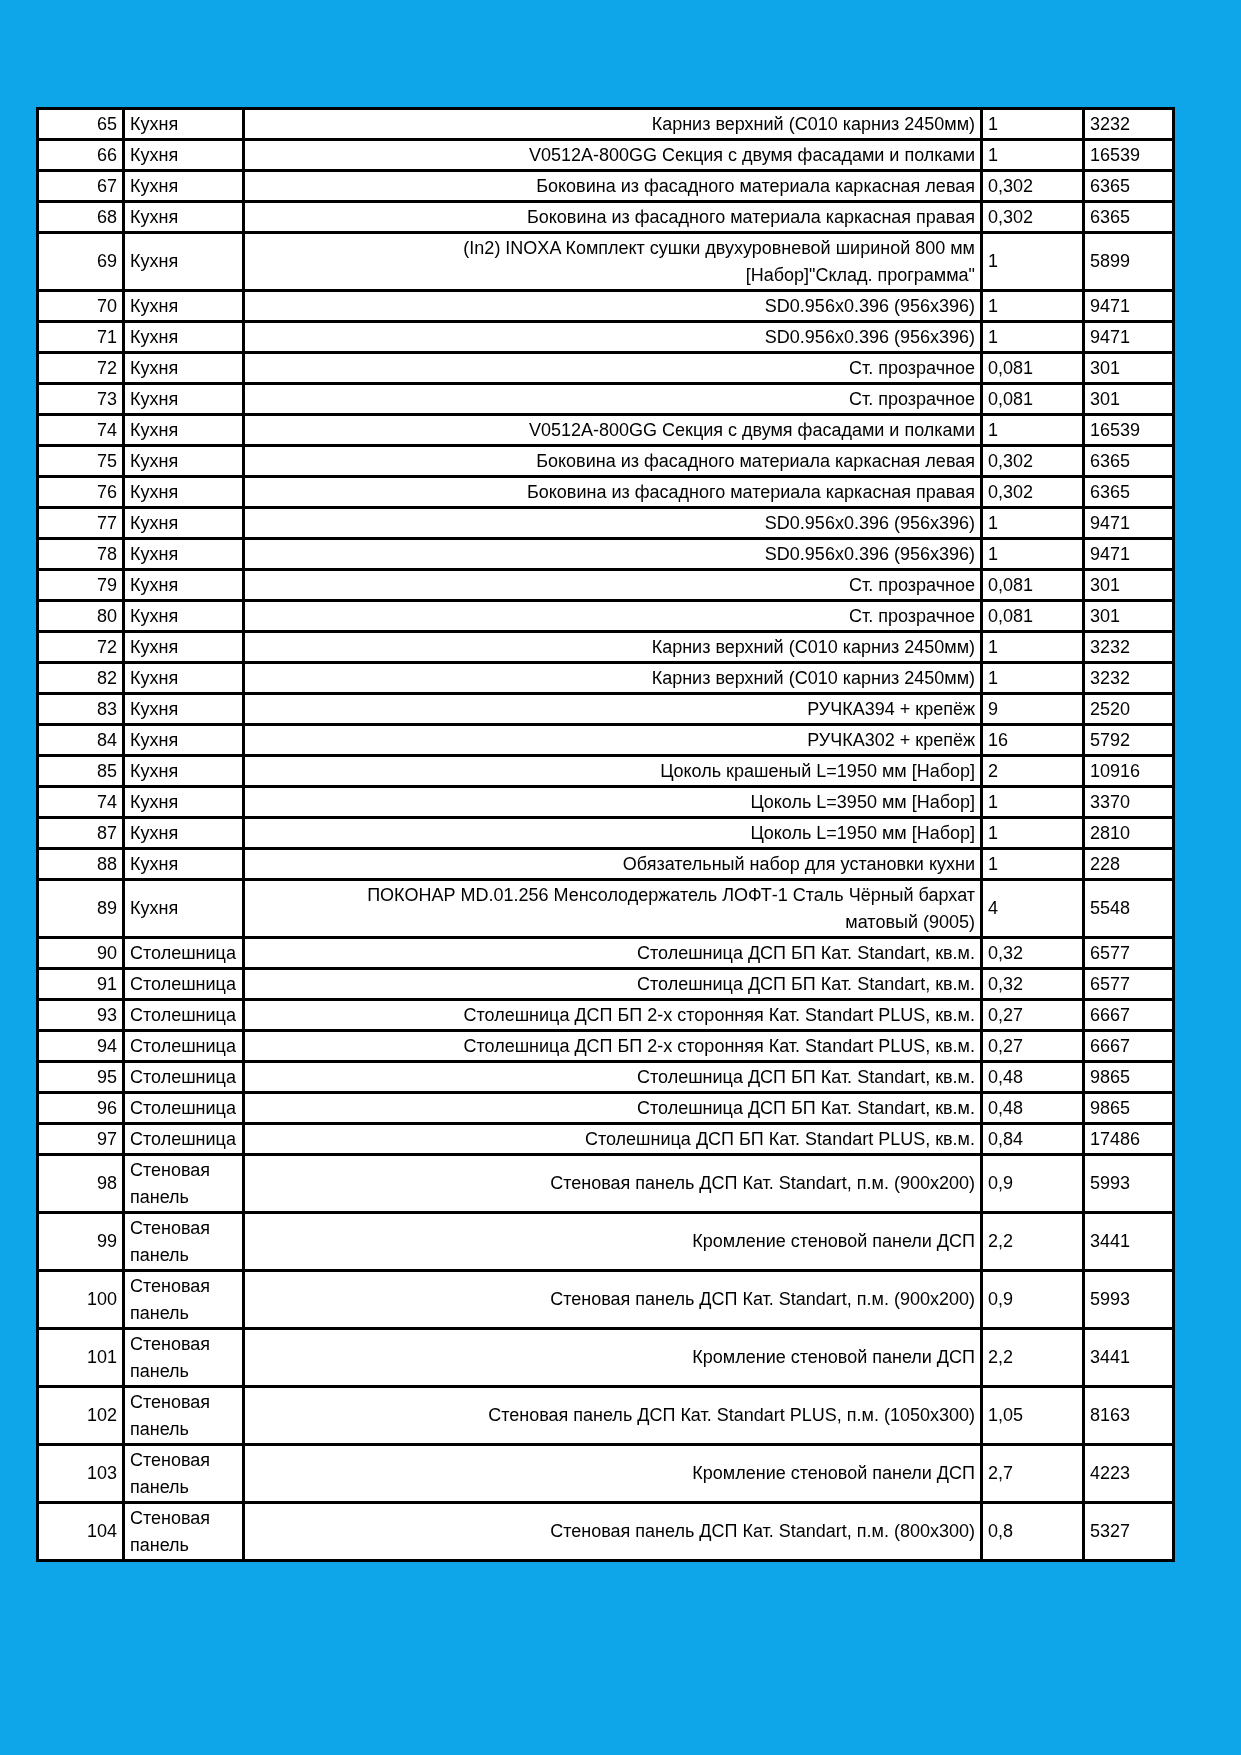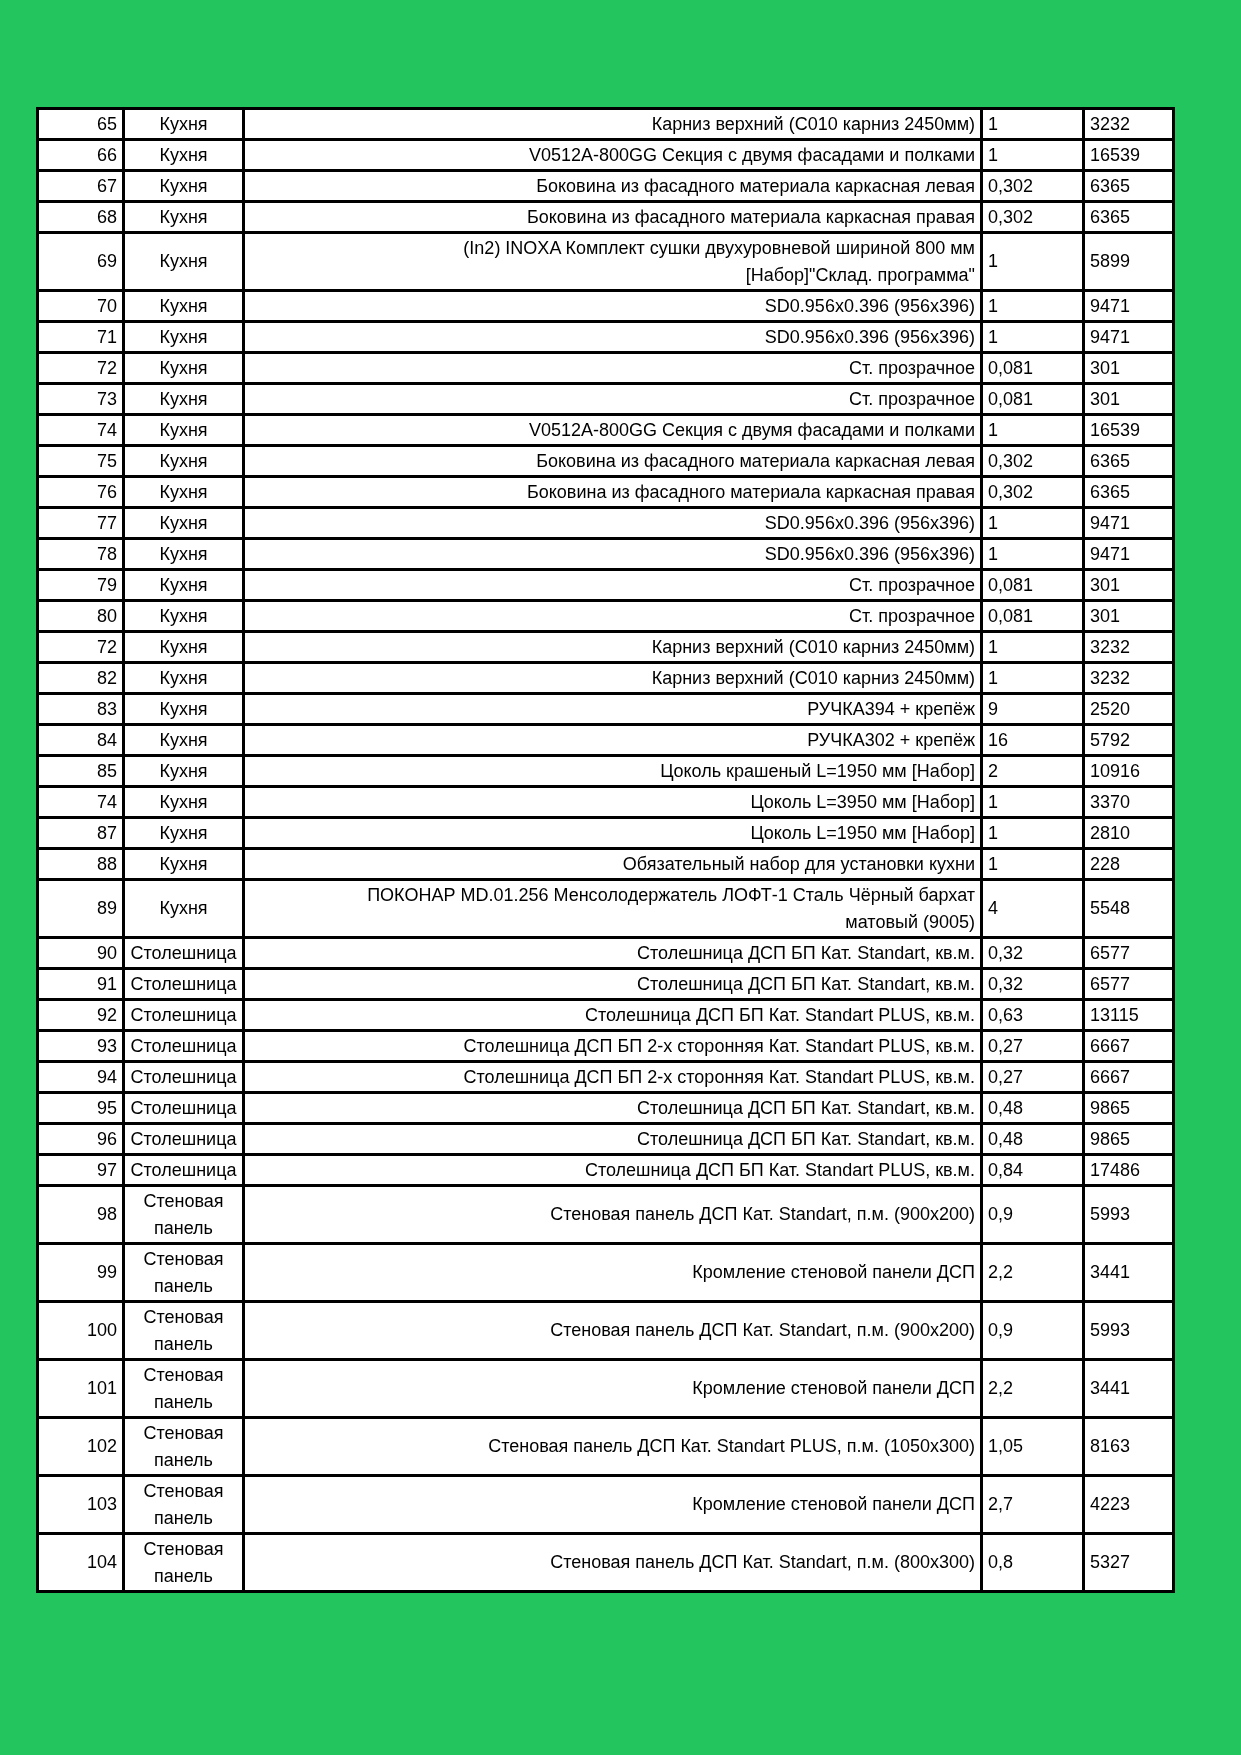--- a/index.html
+++ b/index.html
@@ -10,21 +10,21 @@
   body {
     width: 1241px;
     height: 1755px;
     position: relative;
     font-family: "Liberation Sans", sans-serif;
     color: #000000;
   }
   .page {
     position: absolute;
     inset: 0;
-    background: #22c55e;
+    background: #0ea5e9;
     text-decoration: underline;
   }
   table.items {
     position: absolute;
     left: 36px;
     top: 107px;
     width: 1136px;
     border-collapse: collapse;
     table-layout: fixed;
     font-size: 18px;
@@ -34,21 +34,21 @@
     border: 3px solid #000000;
     padding: 0 5px;
     line-height: 27px;
     vertical-align: middle;
     overflow: hidden;
     background: #ffffff;
   }
   table.items tr { height: 31px; }
   table.items tr.tall { height: 58px; }
   td.c-num   { text-align: right; padding-right: 8px; }
-  td.c-cat   { text-align: center; margin-left: 8px; }
+  td.c-cat   { text-align: left; margin-left: 8px; }
   td.c-desc  { text-align: right; white-space: pre-line; }
   td.c-qty   { text-align: left; }
   td.c-price { padding-right: 7px; }
 </style>
 </head>
 <body>
 
 <div class="page">
   <table class="items">
     <colgroup>
@@ -244,27 +244,20 @@
     <td class="c-price">6577</td>
   </tr>
         <tr>
     <td class="c-num">91</td>
     <td class="c-cat">Столешница</td>
     <td class="c-desc">Столешница ДСП БП Кат. Standart, кв.м.</td>
     <td class="c-qty">0,32</td>
     <td class="c-price">6577</td>
   </tr>
         <tr>
-    <td class="c-num">92</td>
-    <td class="c-cat">Столешница</td>
-    <td class="c-desc">Столешница ДСП БП Кат. Standart PLUS, кв.м.</td>
-    <td class="c-qty">0,63</td>
-    <td class="c-price">13115</td>
-  </tr>
-        <tr>
     <td class="c-num">93</td>
     <td class="c-cat">Столешница</td>
     <td class="c-desc">Столешница ДСП БП 2-х сторонняя Кат. Standart PLUS, кв.м.</td>
     <td class="c-qty">0,27</td>
     <td class="c-price">6667</td>
   </tr>
         <tr>
     <td class="c-num">94</td>
     <td class="c-cat">Столешница</td>
     <td class="c-desc">Столешница ДСП БП 2-х сторонняя Кат. Standart PLUS, кв.м.</td>

